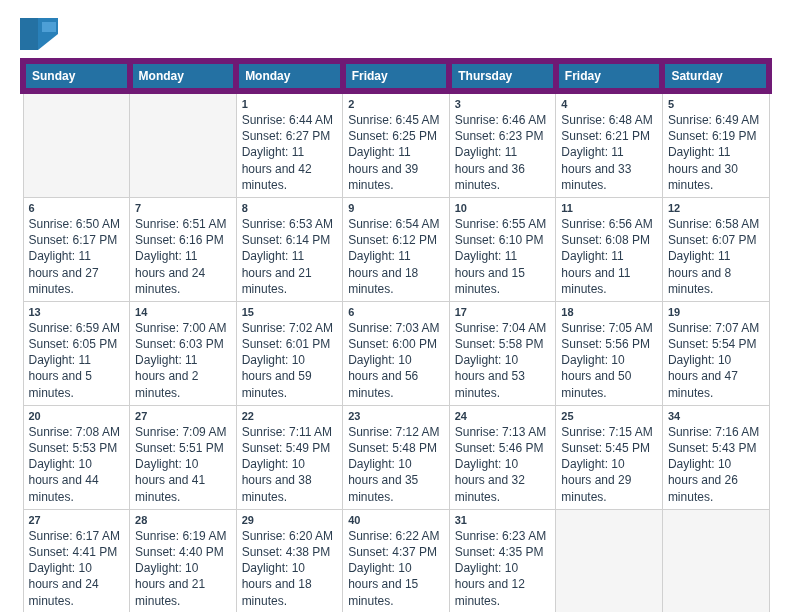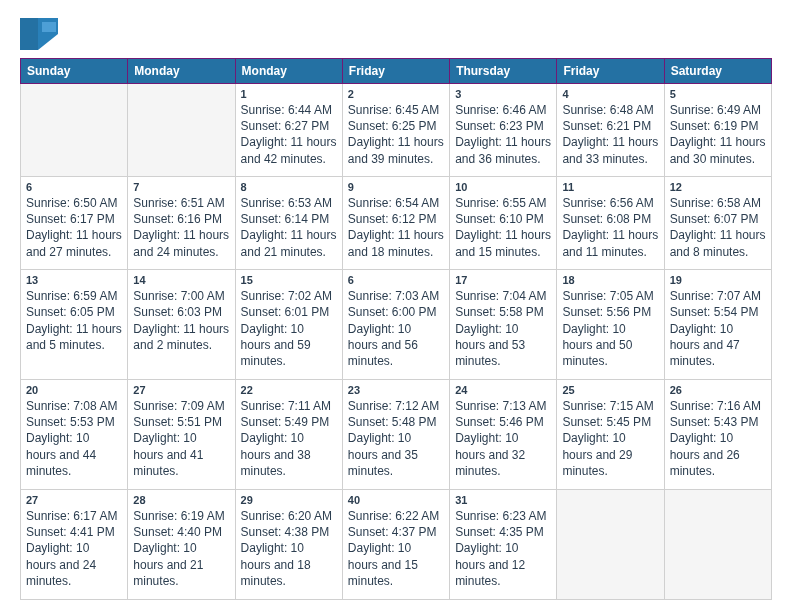--- a/index.html
+++ b/index.html
@@ -55,21 +55,21 @@
       width: 100%;
       table-layout: fixed;
     }
     .calendar th {
       background-color: #2471a3;
       color: #fff;
       font-size: 12px;
       font-weight: bold;
       text-align: left;
       padding: 5px 6px;
-      border: 1px solid #701a75;
+      border: 6px solid #701a75;
     }
     .calendar td {
       border: 1px solid #d0d0d0;
       vertical-align: top;
       padding: 4px 5px;
       font-size: 10px;
       color: #2c3e50;
       background: #fff;
       height: 88px;
     }
@@ -233,21 +233,21 @@
           </td>
           <td>
             <span class="day-num">24</span>
             <div class="cell-text">Sunrise: 7:13 AM<br>Sunset: 5:46 PM<br>Daylight: 10 hours and 32 minutes.</div>
           </td>
           <td>
             <span class="day-num">25</span>
             <div class="cell-text">Sunrise: 7:15 AM<br>Sunset: 5:45 PM<br>Daylight: 10 hours and 29 minutes.</div>
           </td>
           <td>
-            <span class="day-num">26</span>
+            <span class="day-num">34</span>
             <div class="cell-text">Sunrise: 7:16 AM<br>Sunset: 5:43 PM<br>Daylight: 10 hours and 26 minutes.</div>
           </td>
         </tr>
         <tr>
           <td>
             <span class="day-num">27</span>
             <div class="cell-text">Sunrise: 6:17 AM<br>Sunset: 4:41 PM<br>Daylight: 10 hours and 24 minutes.</div>
           </td>
           <td>
             <span class="day-num">28</span>

